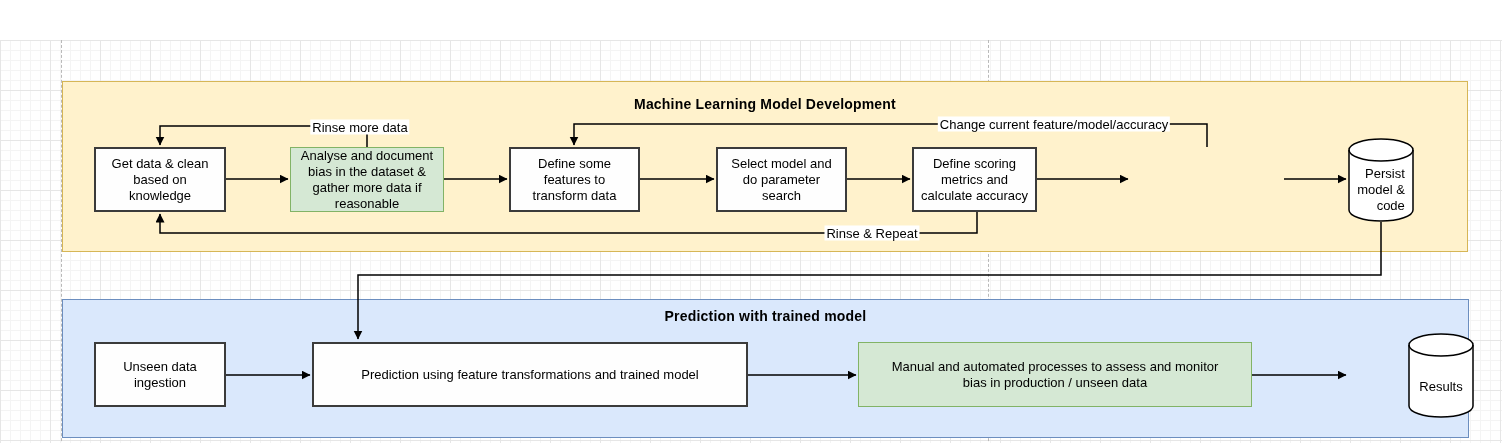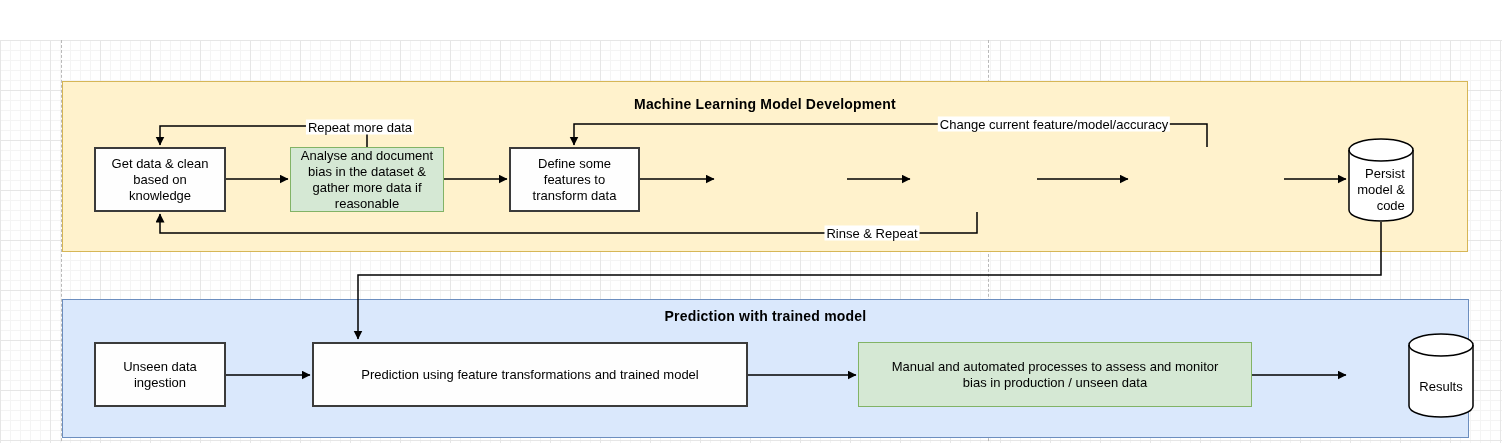--- a/index.html
+++ b/index.html
@@ -118,34 +118,40 @@
     <line x1="1284" y1="139" x2="1346" y2="139" marker-end="url(#arrow)"></line>
     <polyline points="367,107 367,86 160,86 160,105" marker-end="url(#arrow)"></polyline>
     <polyline points="1207,107 1207,84 574,84 574,105" marker-end="url(#arrow)"></polyline>
     <polyline points="977,172 977,193 160,193 160,174" marker-end="url(#arrow)"></polyline>
     <polyline points="1381,182 1381,235 358,235 358,299" marker-end="url(#arrow)"></polyline>
     <line x1="226" y1="335" x2="310" y2="335" marker-end="url(#arrow)"></line>
     <line x1="748" y1="335" x2="856" y2="335" marker-end="url(#arrow)"></line>
     <line x1="1250" y1="335" x2="1346" y2="335" marker-end="url(#arrow)"></line>
   </svg>
 
-  <div class="edge-label" style="left:360px;top:87px">Repeat more data</div>
+  <div class="edge-label" style="left:360px;top:87px">Rinse more data</div>
   <div class="edge-label" style="left:1054px;top:84px">Change current feature/model/accuracy</div>
   <div class="edge-label" style="left:872px;top:193px">Rinse &amp; Repeat</div>
 
   <div class="node white" style="left:94px;top:107px;width:132px;height:65px">Get data &amp; clean
 based on
 knowledge</div>
   <div class="node green" style="left:290px;top:107px;width:154px;height:65px">Analyse and document
 bias in the dataset &amp;
 gather more data if
 reasonable</div>
   <div class="node white" style="left:509px;top:107px;width:131px;height:65px">Define some
 features to
 transform data</div>
+  <div class="node white" style="left:716px;top:107px;width:131px;height:65px">Select model and
+do parameter
+search</div>
+  <div class="node white" style="left:912px;top:107px;width:125px;height:65px">Define scoring
+metrics and
+calculate accuracy</div>
 
   <div class="cyl" style="left:1348px;top:98px;width:66px;height:84px">
     <svg width="66" height="84" viewBox="0 0 66 84">
       <path d="M1,12 A32,11 0 0 1 65,12 L65,72 A32,11 0 0 1 1,72 Z" fill="#fff" stroke="#000" stroke-width="1.5"></path>
       <path d="M1,12 A32,11 0 0 0 65,12" fill="none" stroke="#000" stroke-width="1.5"></path>
     </svg>
     <div class="cyl-label" style="top:20px">Persist
 model &amp;
 code</div>
   </div>

